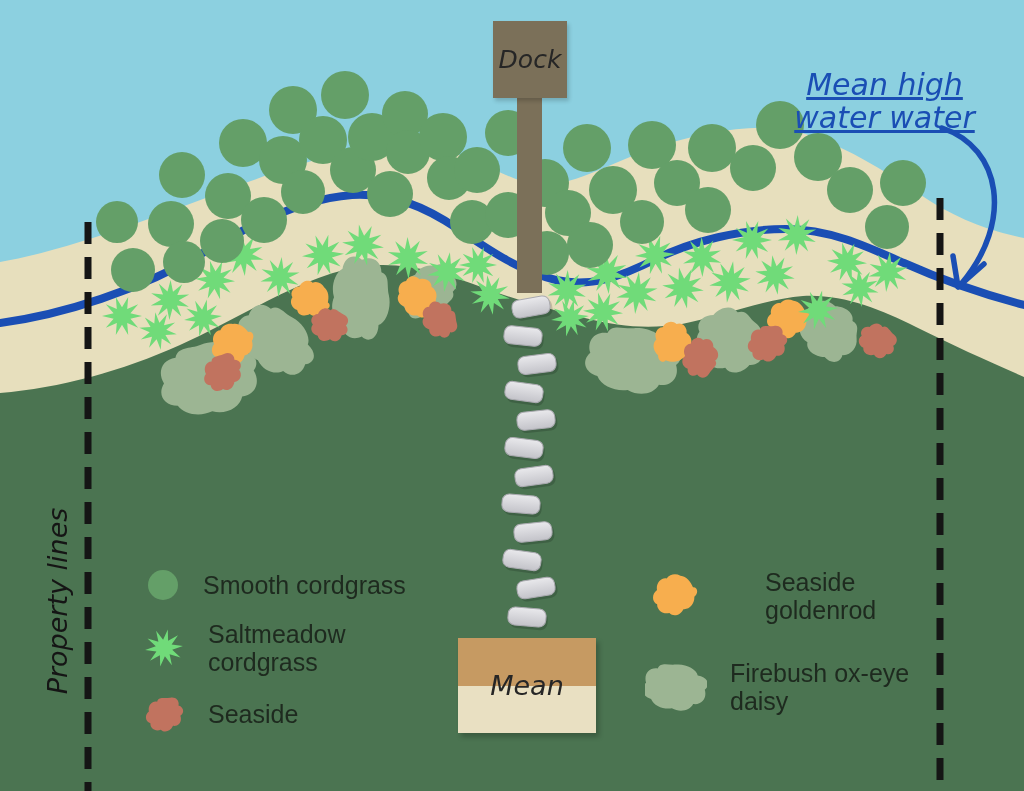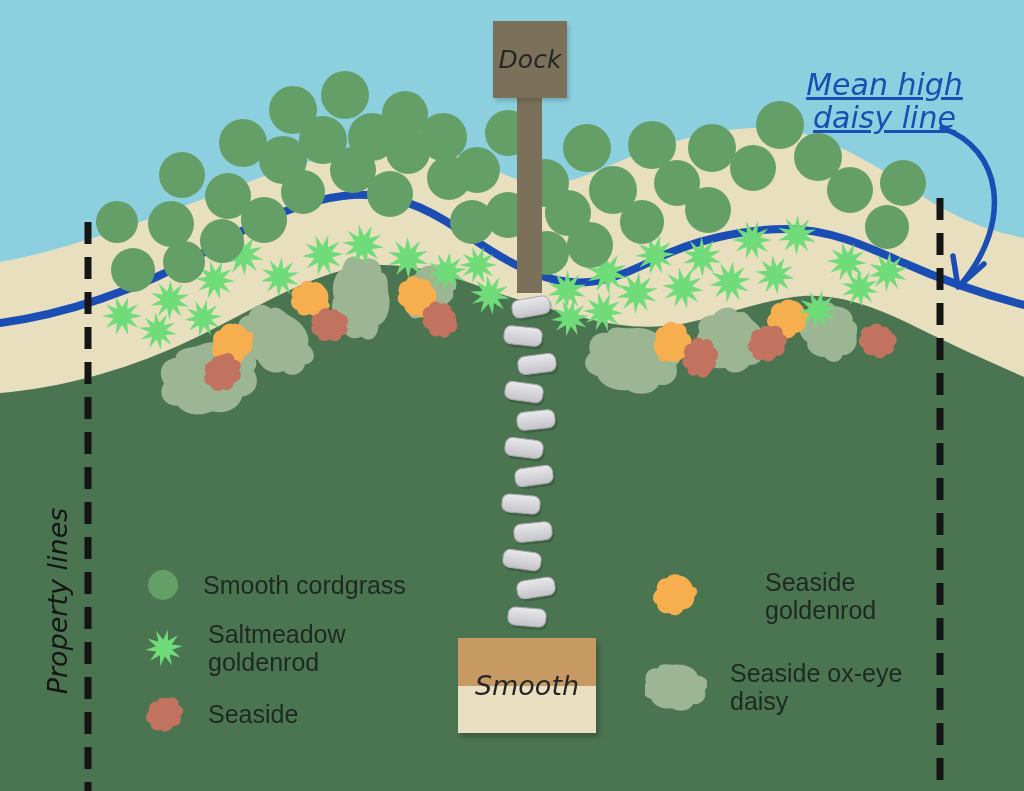--- a/index.html
+++ b/index.html
@@ -210,53 +210,53 @@
   </svg>
 
   <div class="pier" style="background: rgb(123, 112, 89);"></div>
   <div class="dock" style="background: rgb(123, 112, 89);">
     <span class="hand dock-label">Dock</span>
   </div>
 
   <div class="house">
     <div class="house-roof" style="background: rgb(198, 154, 98);"></div>
     <div class="house-base" style="background: rgb(233, 224, 194);"></div>
-    <div class="hand house-label">Smooth</div>
+    <div class="hand house-label">Mean</div>
   </div>
 
   <div class="hand prop-label" style="color: rgb(21, 21, 21);">Property lines</div>
   <div class="hand mhw" style="color: rgb(26, 78, 180);">
     <div>Mean high</div>
-    <div>daisy line</div>
+    <div>water water</div>
   </div>
 
   <div class="lg-row" style="left:146px;top:585px;">
     <svg class="sw" width="34" height="34" viewBox="-17 -17 34 34">
         <circle cx="0" cy="0" r="15" fill="#649f68"></circle>
       </svg>
     <div class="lg-label" style="color: rgb(30, 42, 31);">Smooth cordgrass</div>
   </div>
   <div class="lg-row" style="left:143px;top:648px;">
     <svg class="sw" width="42" height="42" viewBox="-21 -21 42 42">
         <polygon points="-14.0,12.8 -7.6,3.5 -18.9,2.1 -8.2,-1.7 -16.5,-9.4 -5.6,-6.2 -7.9,-17.3 -0.9,-8.3 3.8,-18.6 4.1,-7.3 14.0,-12.8 7.6,-3.5 18.9,-2.1 8.2,1.7 16.5,9.4 5.6,6.2 7.9,17.3 0.9,8.3 -3.8,18.6 -4.1,7.3 " fill="#70db79"></polygon>
       </svg>
-    <div class="lg-label w180" style="color: rgb(30, 42, 31);">Saltmeadow goldenrod</div>
+    <div class="lg-label w180" style="color: rgb(30, 42, 31);">Saltmeadow cordgrass</div>
   </div>
   <div class="lg-row" style="left:145px;top:714px;">
     <svg class="sw" width="40" height="40" viewBox="-20 -20 40 40">
         <use href="#blob-fire" fill="#c1735f" transform="rotate(15) scale(18,18)"></use>
       </svg>
     <div class="lg-label" style="color: rgb(30, 42, 31);">Seaside</div>
   </div>
   <div class="lg-row" style="left:652px;top:596px;">
     <svg class="sw" width="46" height="46" viewBox="-23 -23 46 46">
         <use href="#blob-gold" fill="#f7ae4e" transform="rotate(15) scale(21,21)"></use>
       </svg>
     <div class="lg-label w150" style="color: rgb(30, 42, 31);">Seaside goldenrod</div>
   </div>
   <div class="lg-row" style="left:645px;top:687px;">
     <svg class="sw" width="62" height="52" viewBox="-31 -26 62 52">
         <use href="#blob-daisy" fill="#9cb593" transform="rotate(15) scale(30,24)"></use>
       </svg>
-    <div class="lg-label w215" style="color: rgb(30, 42, 31);">Seaside ox-eye daisy</div>
+    <div class="lg-label w215" style="color: rgb(30, 42, 31);">Firebush ox-eye daisy</div>
   </div>
 
 </div>
 
 </body></html>

